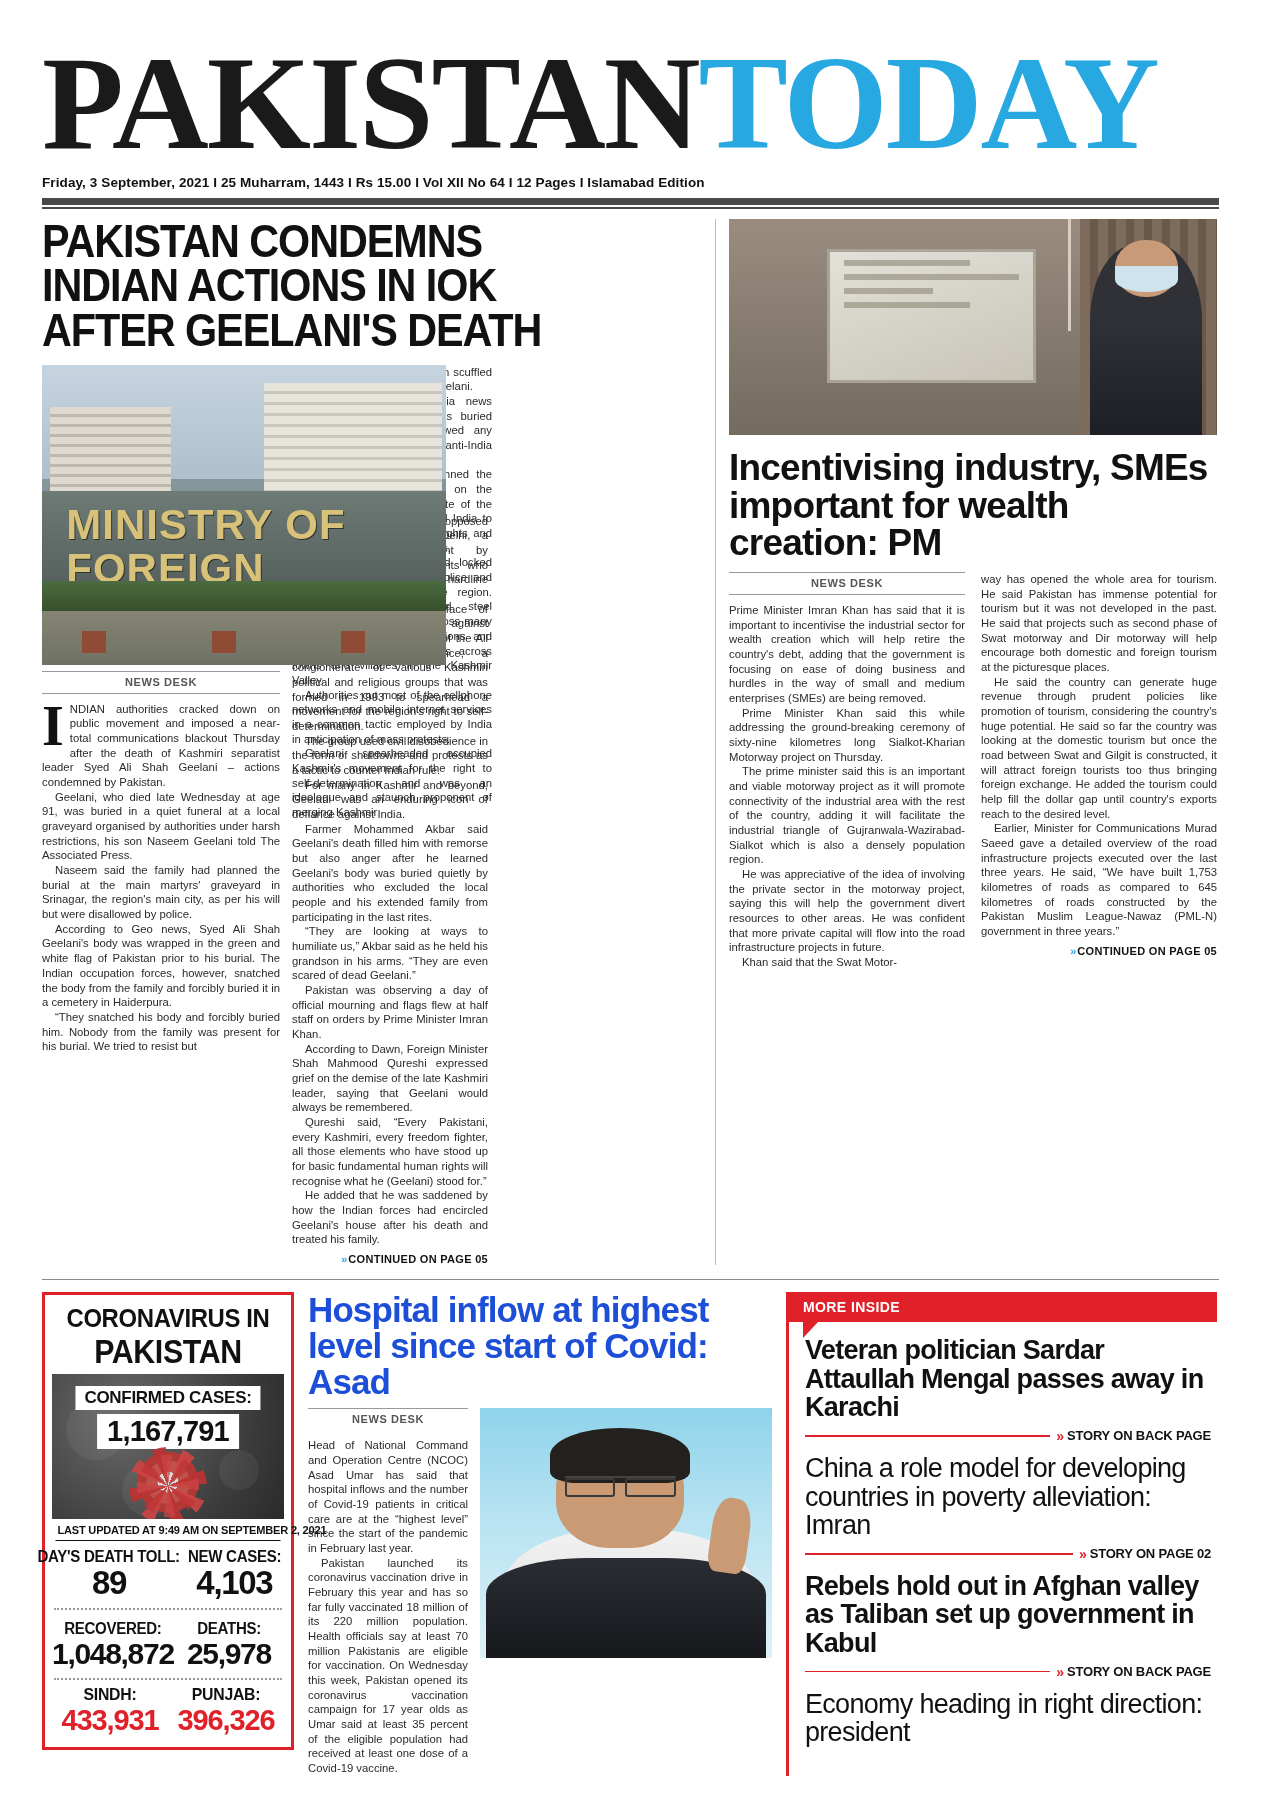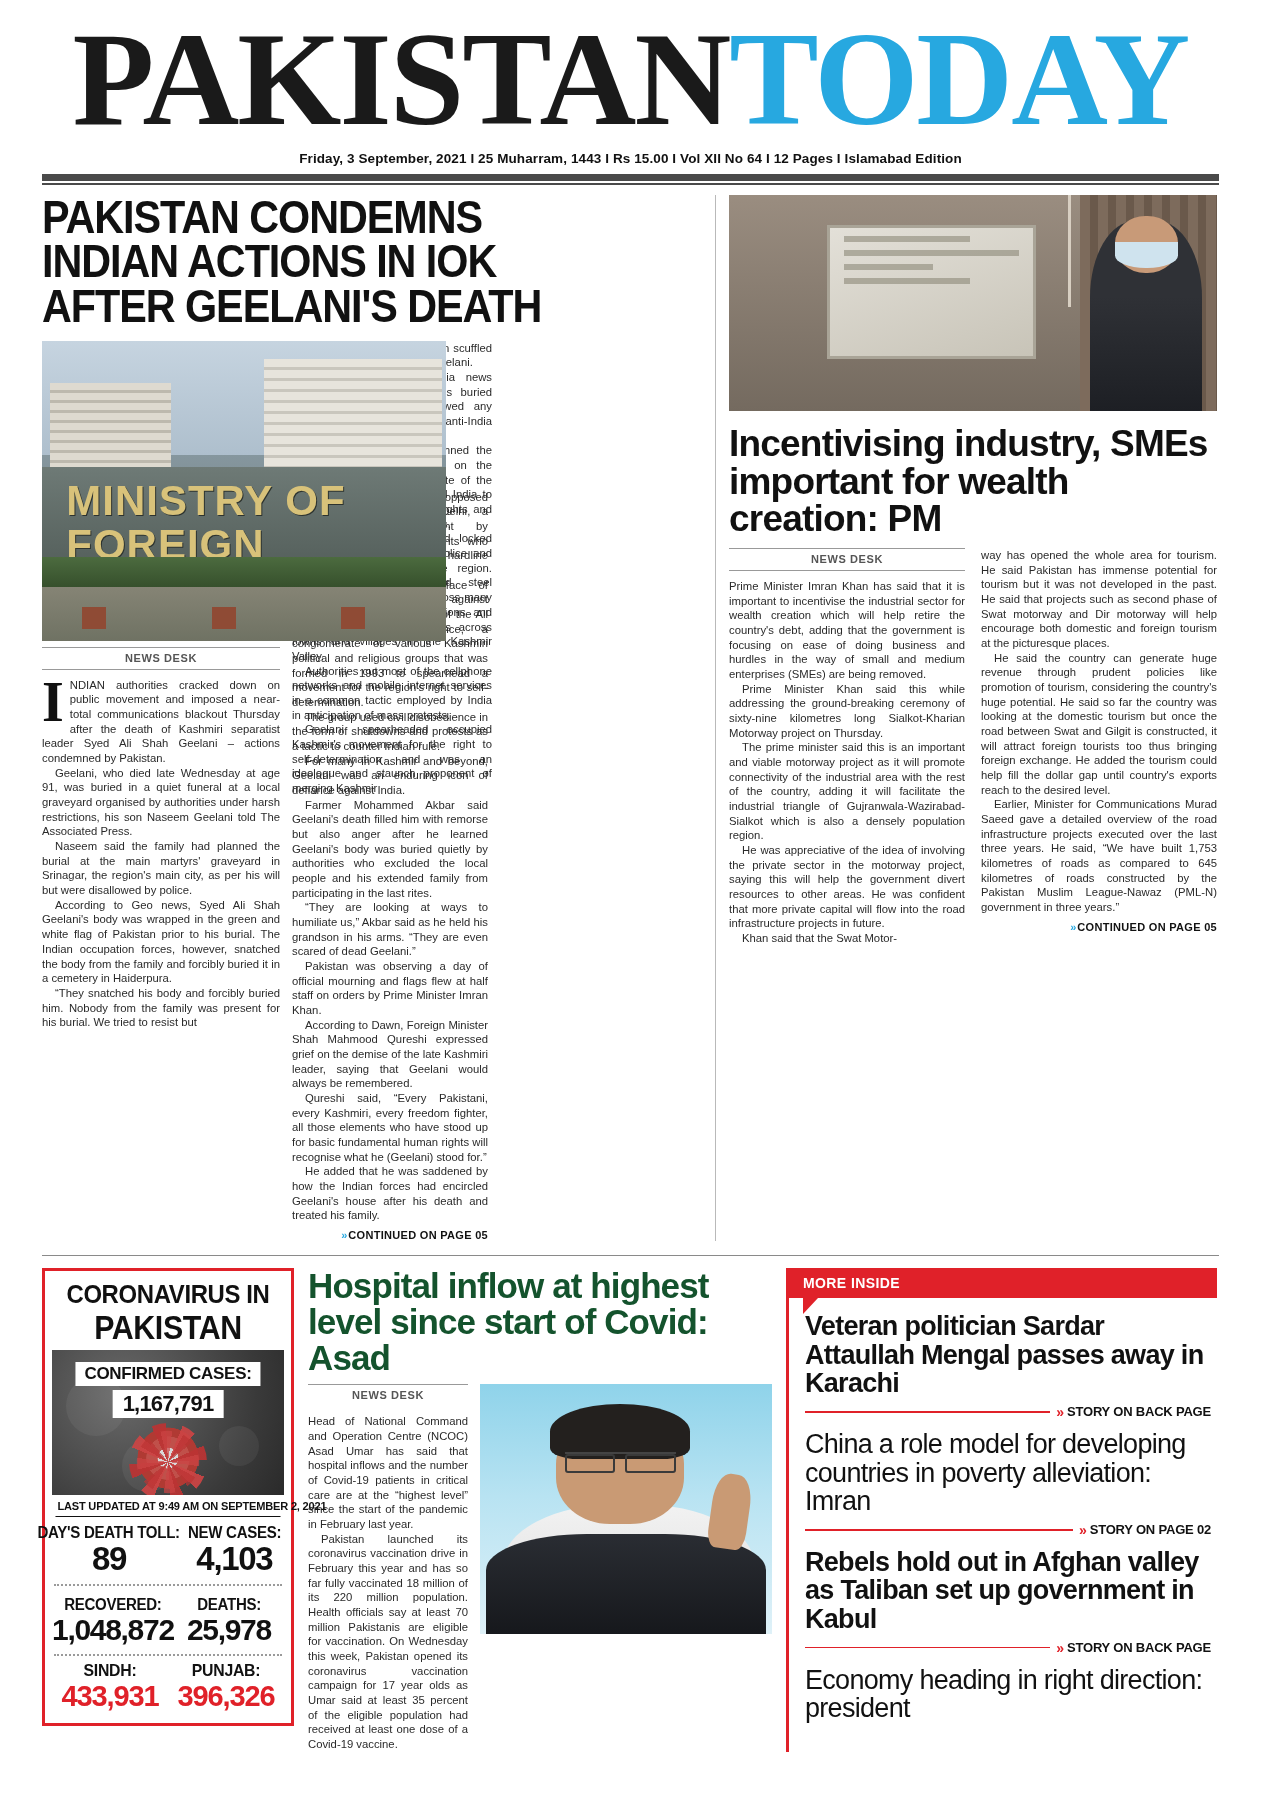--- a/index.html
+++ b/index.html
@@ -6,21 +6,21 @@
   html, body {
     width: 1261px; height: 1820px;
     background: #ffffff;
     font-family: "Liberation Sans", sans-serif;
     color: #1a1a1a;
     overflow: hidden;
   }
   .page { position: relative; width: 1261px; height: 1820px; padding: 0 42px; }
 
   
-  .masthead { text-align: center; padding-top: 14px; }
+  .masthead { padding-top: 14px; margin-top: 24px; }
   .logo {
     font-family: "Liberation Serif", serif;
     font-weight: bold;
     font-size: 134px;
     line-height: 0.98;
     letter-spacing: -2px;
     white-space: nowrap;
   }
   .logo .word1 { color: #1a1a1a; }
   .logo .word2 { color: #27a8e0; }
@@ -147,21 +147,21 @@
     background: radial-gradient(circle at 30% 30%, #6a6a6a, #3a3a3a 70%, #2a2a2a);
   }
   .hero-blob { position:absolute; border-radius:50%; background:rgba(255,255,255,.06); }
   .confirmed-label {
     position:absolute; left:50%; transform:translateX(-50%); top:12px;
     background:#fff; color:#111; font-weight:bold; font-size:17px;
     padding:2px 9px; letter-spacing:-0.3px; white-space:nowrap;
   }
   .confirmed-num {
     position:absolute; left:50%; transform:translateX(-50%); top:40px;
-    background:#fff; color:#111; font-weight:bold; font-size:22px;
+    background:#fff; color:#111; font-weight:bold; font-size:29px;
     padding:1px 10px; letter-spacing:-0.8px; white-space:nowrap;
   }
   .virus {
     position:absolute; left:50%; bottom:-6px; transform:translateX(-50%);
     width:92px; height:78px;
     background: radial-gradient(circle at 50% 45%, #d9d9d9 0 16%, #c0504a 17% 34%, #b03a33 35% 48%, rgba(0,0,0,0) 49%);
   }
   .virus::before, .virus::after {
     content:""; position:absolute; left:50%; top:50%; width:78px; height:78px;
     transform:translate(-50%,-50%) rotate(22deg);
@@ -193,21 +193,21 @@
   .prov-row { display:flex; padding: 2px 0; }
   .prov-cell { flex:1; text-align:center; }
   .prov-lab { font-weight:bold; font-size:17px; color:#111; letter-spacing:-0.3px;
     transform:scaleX(0.93); white-space:nowrap; }
   .prov-val { font-weight:bold; font-size:29px; color:#e02129; letter-spacing:-1.1px;
     line-height:1.08; white-space:nowrap; }
 
   
   .mid-head {
     font-size: 35px; font-weight: bold; line-height: 1.03;
-    letter-spacing:-0.9px; color:#14532d; margin-bottom: 8px;
+    letter-spacing:-0.9px; color:#1d4ed8; margin-bottom: 8px;
   }
   .mid-grid { display:flex; gap: 12px; }
   .mid-left { width: 160px; flex:none; }
   .mid-right { flex:1; }
   .photo-asad {
     width: 100%; height: 250px; position:relative; overflow:hidden;
     background: linear-gradient(180deg,#8fd3ea 0%, #b8e3f2 45%, #dff1f8 100%);
   }
   .asad-body { position:absolute; left:8%; bottom:0; width:86%; height:52%;
     background:linear-gradient(180deg,#f2f2f2,#dcdcdc); border-radius:46% 46% 0 0; }

